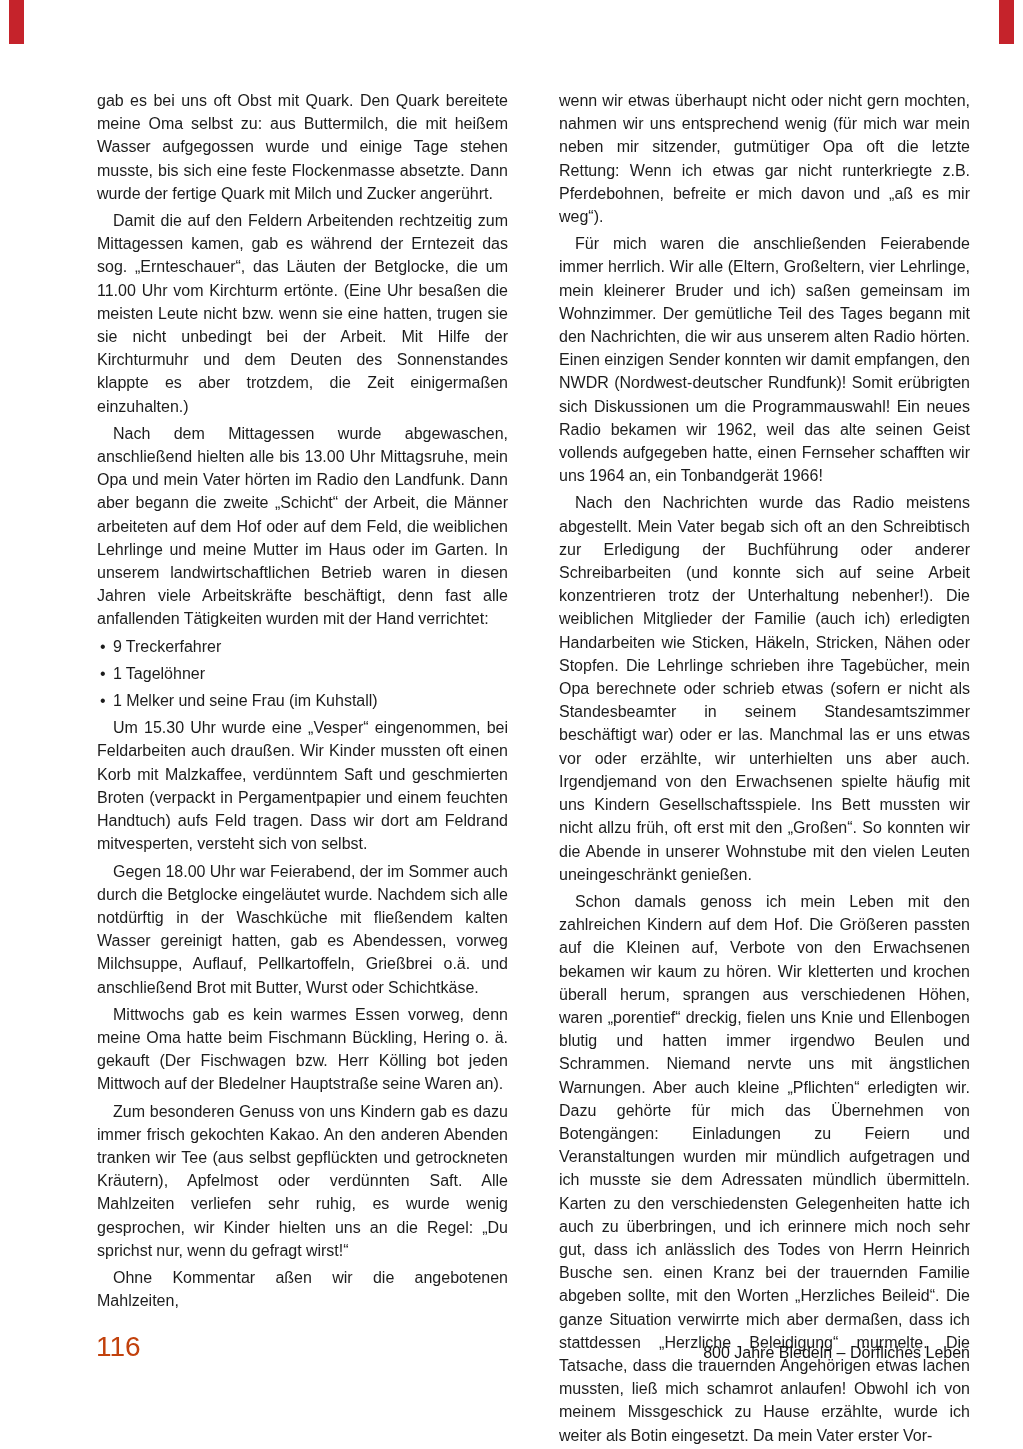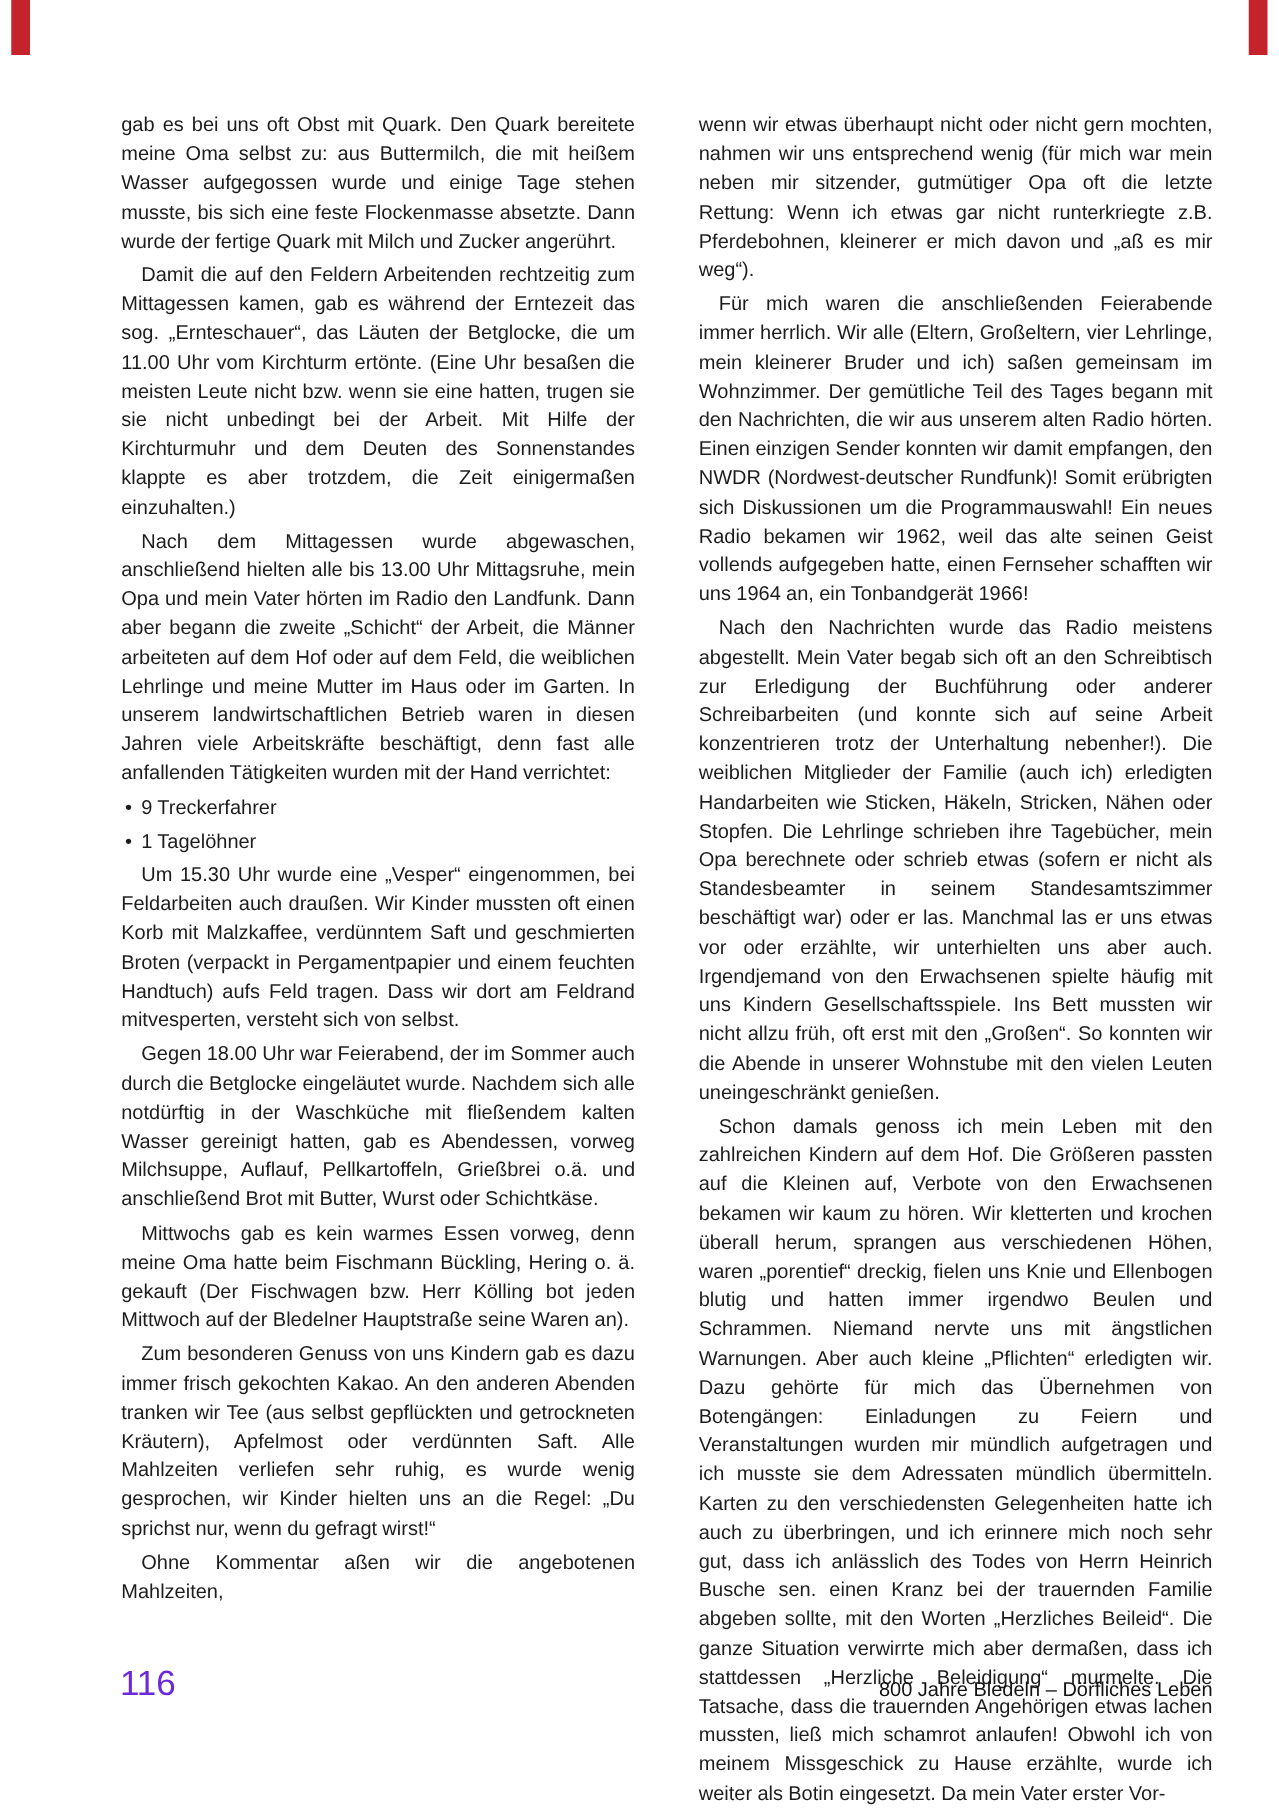--- a/index.html
+++ b/index.html
@@ -62,21 +62,21 @@
     left: 3px;
     top: 0;
   }
 
   .page-number {
     position: absolute;
     left: 96px;
     top: 1333px;
     font-size: 28px;
     line-height: 1;
-    color: #6d28d9;
+    color: #c2410c;
   }
   .running-title {
     position: absolute;
     right: 53px;
     top: 1343px;
     font-size: 16px;
     line-height: 1.2;
     color: #111111;
     text-align: right;
   }
@@ -90,31 +90,32 @@
   <div class="corner-mark right" style="background: rgb(197, 35, 43);"></div>
 
   <div class="col col-left">
     <p class="noindent">gab es bei uns oft Obst mit Quark. Den Quark bereitete meine Oma selbst zu: aus Buttermilch, die mit heißem Wasser aufgegossen wurde und einige Tage stehen musste, bis sich eine feste Flockenmasse absetzte. Dann wurde der fertige Quark mit Milch und Zucker angerührt.</p>
     <p>Damit die auf den Feldern Arbeitenden rechtzeitig zum Mittagessen kamen, gab es während der Erntezeit das sog. „Ernteschauer“, das Läuten der Betglocke, die um 11.00 Uhr vom Kirchturm ertönte. (Eine Uhr besaßen die meisten Leute nicht bzw. wenn sie eine hatten, trugen sie sie nicht unbedingt bei der Arbeit. Mit Hilfe der Kirchturmuhr und dem Deuten des Sonnenstandes klappte es aber trotzdem, die Zeit einigermaßen einzuhalten.)</p>
     <p>Nach dem Mittagessen wurde abgewaschen, anschließend hielten alle bis 13.00 Uhr Mittagsruhe, mein Opa und mein Vater hörten im Radio den Landfunk. Dann aber begann die zweite „Schicht“ der Arbeit, die Männer arbeiteten auf dem Hof oder auf dem Feld, die weiblichen Lehrlinge und meine Mutter im Haus oder im Garten. In unserem landwirtschaftlichen Betrieb waren in diesen Jahren viele Arbeitskräfte beschäftigt, denn fast alle anfallenden Tätigkeiten wurden mit der Hand verrichtet:</p>
 
     <ul class="bullets">
       <li>9 Treckerfahrer</li>
       <li>1 Tagelöhner</li>
+      <li>1 Melker und seine Frau (im Kuhstall)</li>
     </ul>
 
     <p>Um 15.30 Uhr wurde eine „Vesper“ eingenommen, bei Feldarbeiten auch draußen. Wir Kinder mussten oft einen Korb mit Malzkaffee, verdünntem Saft und geschmierten Broten (verpackt in Pergamentpapier und einem feuchten Handtuch) aufs Feld tragen. Dass wir dort am Feldrand mitvesperten, versteht sich von selbst.</p>
     <p>Gegen 18.00 Uhr war Feierabend, der im Sommer auch durch die Betglocke eingeläutet wurde. Nachdem sich alle notdürftig in der Waschküche mit fließendem kalten Wasser gereinigt hatten, gab es Abendessen, vorweg Milchsuppe, Auflauf, Pellkartoffeln, Grießbrei o.ä. und anschließend Brot mit Butter, Wurst oder Schichtkäse.</p>
     <p>Mittwochs gab es kein warmes Essen vorweg, denn meine Oma hatte beim Fischmann Bückling, Hering o. ä. gekauft (Der Fischwagen bzw. Herr Kölling bot jeden Mittwoch auf der Bledelner Hauptstraße seine Waren an).</p>
     <p>Zum besonderen Genuss von uns Kindern gab es dazu immer frisch gekochten Kakao. An den anderen Abenden tranken wir Tee (aus selbst gepflückten und getrockneten Kräutern), Apfelmost oder verdünnten Saft. Alle Mahlzeiten verliefen sehr ruhig, es wurde wenig gesprochen, wir Kinder hielten uns an die Regel: „Du sprichst nur, wenn du gefragt wirst!“</p>
     <p>Ohne Kommentar aßen wir die angebotenen Mahlzeiten,</p>
   </div>
 
   <div class="col col-right">
-    <p class="noindent">wenn wir etwas überhaupt nicht oder nicht gern mochten, nahmen wir uns entsprechend wenig (für mich war mein neben mir sitzender, gutmütiger Opa oft die letzte Rettung: Wenn ich etwas gar nicht runterkriegte z.B. Pferdebohnen, kleinerer er mich davon und „aß es mir weg“).</p>
+    <p class="noindent">wenn wir etwas überhaupt nicht oder nicht gern mochten, nahmen wir uns entsprechend wenig (für mich war mein neben mir sitzender, gutmütiger Opa oft die letzte Rettung: Wenn ich etwas gar nicht runterkriegte z.B. Pferdebohnen, befreite er mich davon und „aß es mir weg“).</p>
     <p>Für mich waren die anschließenden Feierabende immer herrlich. Wir alle (Eltern, Großeltern, vier Lehrlinge, mein kleinerer Bruder und ich) saßen gemeinsam im Wohnzimmer. Der gemütliche Teil des Tages begann mit den Nachrichten, die wir aus unserem alten Radio hörten. Einen einzigen Sender konnten wir damit empfangen, den NWDR (Nordwest-deutscher Rundfunk)! Somit erübrigten sich Diskussionen um die Programmauswahl! Ein neues Radio bekamen wir 1962, weil das alte seinen Geist vollends aufgegeben hatte, einen Fernseher schafften wir uns 1964 an, ein Tonbandgerät 1966!</p>
     <p>Nach den Nachrichten wurde das Radio meistens abgestellt. Mein Vater begab sich oft an den Schreibtisch zur Erledigung der Buchführung oder anderer Schreibarbeiten (und konnte sich auf seine Arbeit konzentrieren trotz der Unterhaltung nebenher!). Die weiblichen Mitglieder der Familie (auch ich) erledigten Handarbeiten wie Sticken, Häkeln, Stricken, Nähen oder Stopfen. Die Lehrlinge schrieben ihre Tagebücher, mein Opa berechnete oder schrieb etwas (sofern er nicht als Standesbeamter in seinem Standesamtszimmer beschäftigt war) oder er las. Manchmal las er uns etwas vor oder erzählte, wir unterhielten uns aber auch. Irgendjemand von den Erwachsenen spielte häufig mit uns Kindern Gesellschaftsspiele. Ins Bett mussten wir nicht allzu früh, oft erst mit den „Großen“. So konnten wir die Abende in unserer Wohnstube mit den vielen Leuten uneingeschränkt genießen.</p>
     <p>Schon damals genoss ich mein Leben mit den zahlreichen Kindern auf dem Hof. Die Größeren passten auf die Kleinen auf, Verbote von den Erwachsenen bekamen wir kaum zu hören. Wir kletterten und krochen überall herum, sprangen aus verschiedenen Höhen, waren „porentief“ dreckig, fielen uns Knie und Ellenbogen blutig und hatten immer irgendwo Beulen und Schrammen. Niemand nervte uns mit ängstlichen Warnungen. Aber auch kleine „Pflichten“ erledigten wir. Dazu gehörte für mich das Übernehmen von Botengängen: Einladungen zu Feiern und Veranstaltungen wurden mir mündlich aufgetragen und ich musste sie dem Adressaten mündlich übermitteln. Karten zu den verschiedensten Gelegenheiten hatte ich auch zu überbringen, und ich erinnere mich noch sehr gut, dass ich anlässlich des Todes von Herrn Heinrich Busche sen. einen Kranz bei der trauernden Familie abgeben sollte, mit den Worten „Herzliches Beileid“. Die ganze Situation verwirrte mich aber dermaßen, dass ich stattdessen „Herzliche Beleidigung“ murmelte. Die Tatsache, dass die trauernden Angehörigen etwas lachen mussten, ließ mich schamrot anlaufen! Obwohl ich von meinem Missgeschick zu Hause erzählte, wurde ich weiter als Botin eingesetzt. Da mein Vater erster Vor-</p>
   </div>
 
   <div class="page-number">116</div>
 
   <div class="running-title">800 Jahre Bledeln – Dörfliches Leben</div>
 
 </div>

